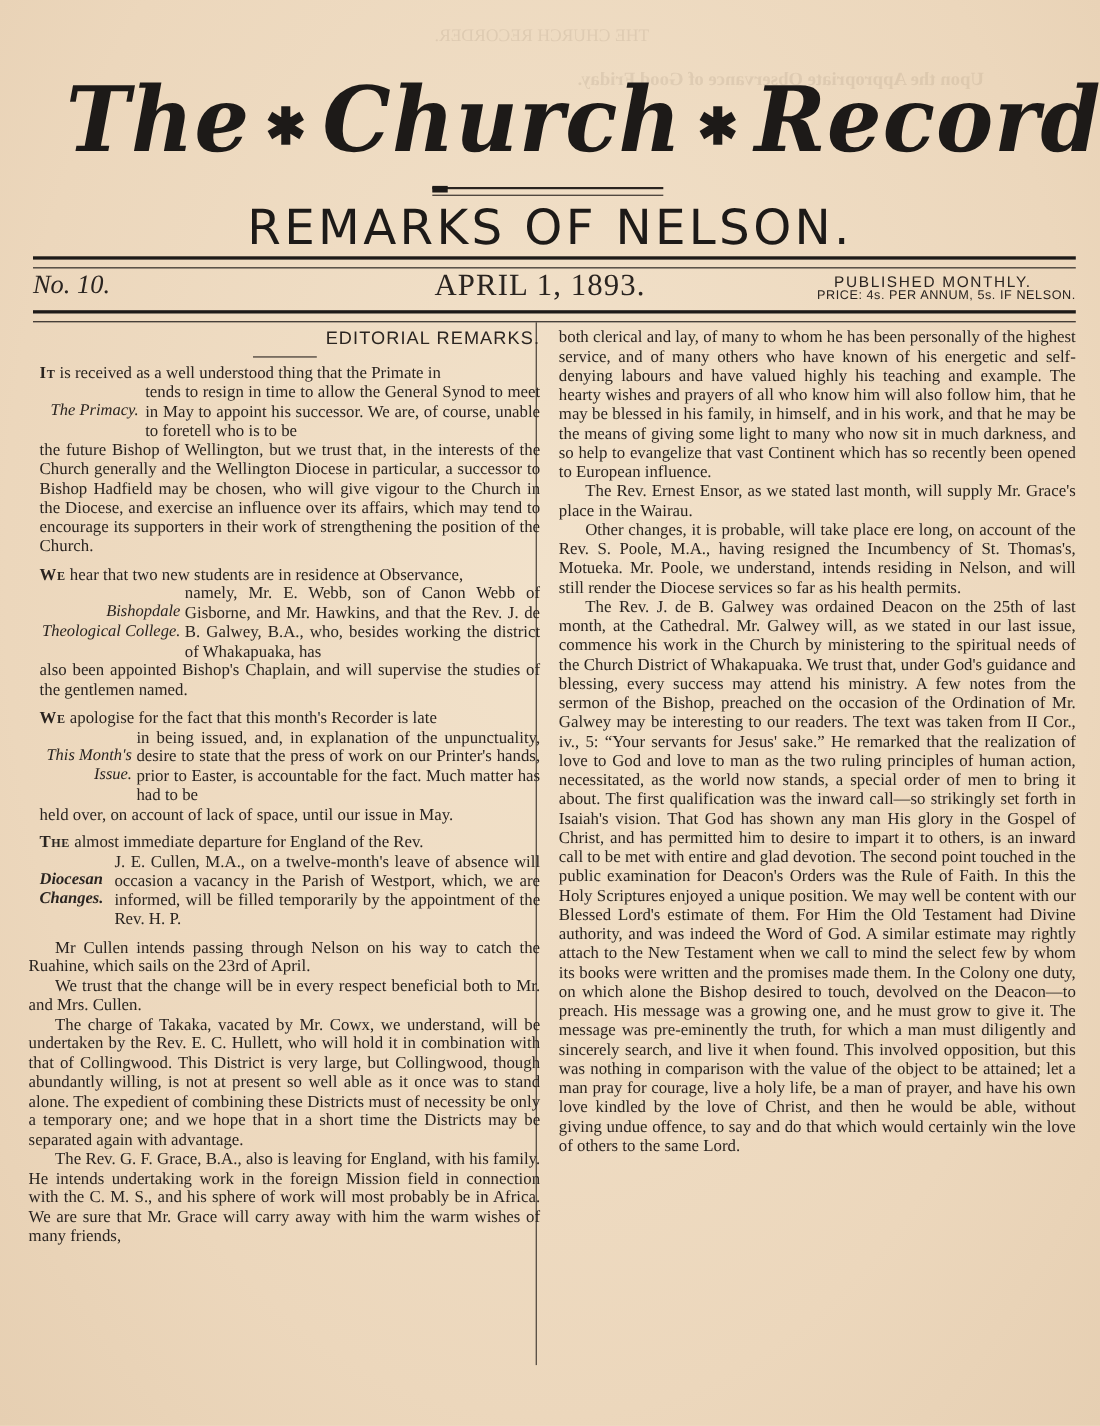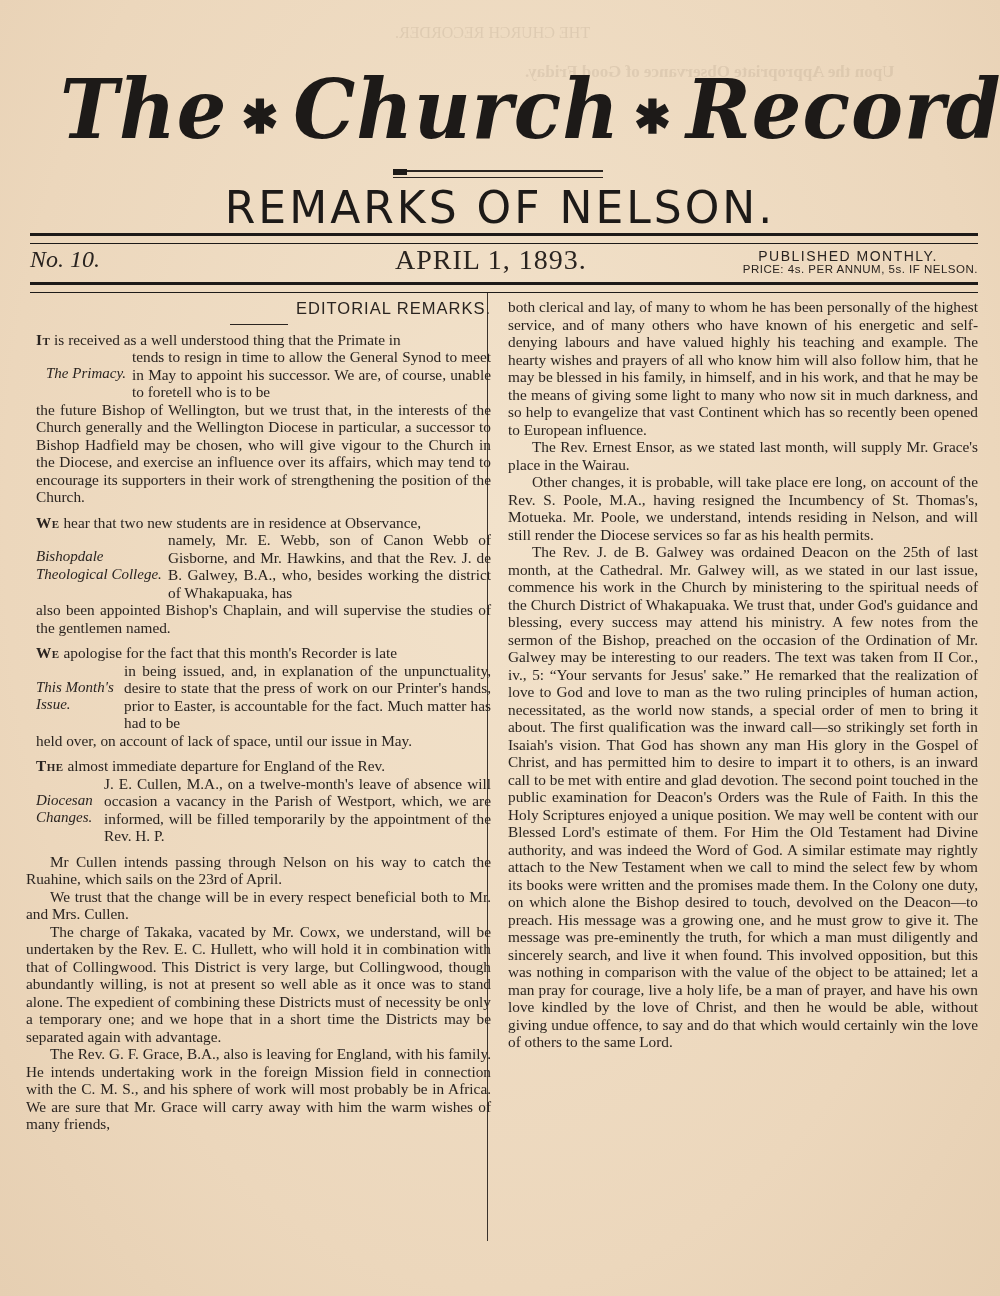--- a/index.html
+++ b/index.html
@@ -69,21 +69,21 @@
     }
     .title-rule { width: 58px; height: 1px; background: #2a2420; margin: 0 auto 6px auto; }
     .para { margin: 0 0 8px 10px; position: relative; }
     .para p { margin: 0; }
     .sc { font-variant: small-caps; font-weight: bold; letter-spacing: 0.5px; }
     .side-block { overflow: hidden; }
     .sidenote {
       float: left; width: 98px; font-style: italic; font-size: 15px; text-align: right; padding-right: 8px;
       line-height: 17.5px;
     }
-    .sidenote.wide { width: 150px; text-align: left; padding-right: 4px; }
+    .sidenote.wide { width: 150px; text-align: right; padding-right: 4px; }
     .sidenote.mid { width: 92px; text-align: left; padding-right: 8px; }
     .sidenote.small { width: 68px; padding-right: 6px; }
     .indent { text-indent: 24px; margin: 0; }
     .side-text { overflow: hidden; }
   </style>
 </head>
 <body>
 
 <div class="page">
 
@@ -136,21 +136,21 @@
       <div class="side-block">
         <div class="sidenote wide" style="width:84px; padding-top:17px;">This Month's Issue.</div>
         <div class="side-text">in being issued, and, in explanation of the unpunctuality, desire to state that the press of work on our Printer's hands, prior to Easter, is accountable for the fact. Much matter has had to be</div>
       </div>
       <p>held over, on account of lack of space, until our issue in May.</p>
     </div>
 
     <div class="para">
       <p><span class="sc">The</span><span> almost immediate departure for England of the Rev.</span></p>
       <div class="side-block">
-        <div class="sidenote mid" style="width:60px; padding-top:17px;">Diocesan Changes.</div>
+        <div class="sidenote mid" style="width:60px; padding-top:17px;font-weight:bold;">Diocesan Changes.</div>
         <div class="side-text">J. E. Cullen, M.A., on a twelve-month's leave of absence will occasion a vacancy in the Parish of Westport, which, we are informed, will be filled temporarily by the appointment of the Rev. H. P.</div>
       </div>
     </div>
 
     <p class="indent">Mr Cullen intends passing through Nelson on his way to catch the Ruahine, which sails on the 23rd of April.</p>
     <p class="indent">We trust that the change will be in every respect beneficial both to Mr. and Mrs. Cullen.</p>
     <p class="indent">The charge of Takaka, vacated by Mr. Cowx, we understand, will be undertaken by the Rev. E. C. Hullett, who will hold it in combination with that of Collingwood. This District is very large, but Collingwood, though abundantly willing, is not at present so well able as it once was to stand alone. The expedient of combining these Districts must of necessity be only a temporary one; and we hope that in a short time the Districts may be separated again with advantage.</p>
     <p class="indent">The Rev. G. F. Grace, B.A., also is leaving for England, with his family. He intends undertaking work in the foreign Mission field in connection with the C. M. S., and his sphere of work will most probably be in Africa. We are sure that Mr. Grace will carry away with him the warm wishes of many friends,</p>
   </div>
 

